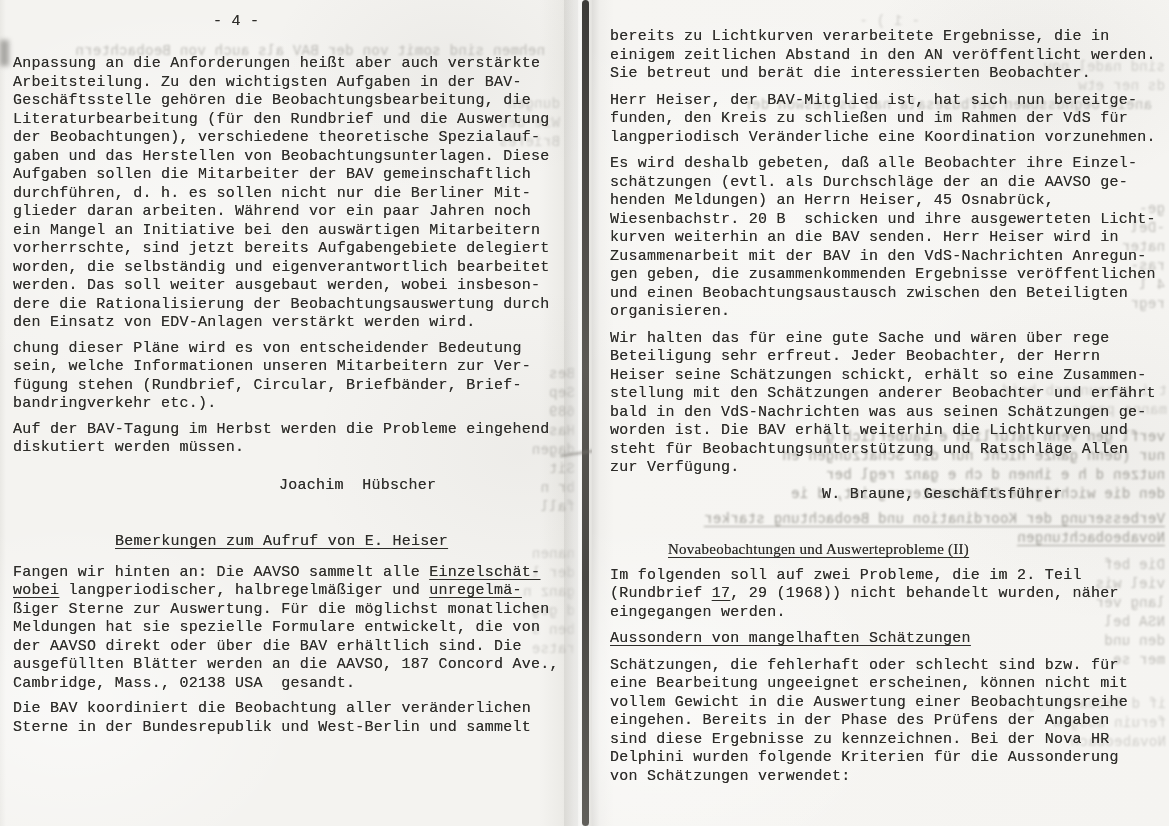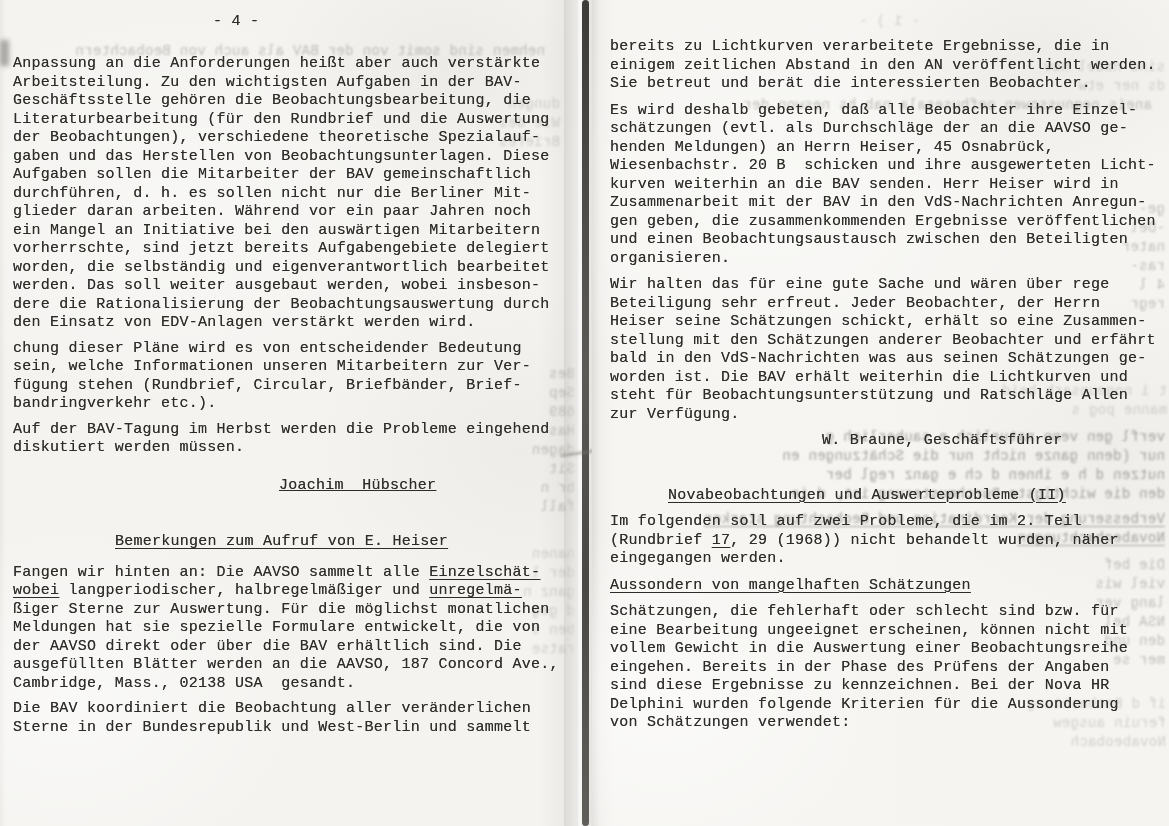--- a/index.html
+++ b/index.html
@@ -25,27 +25,27 @@
   .crease{position:absolute;left:560px;top:452px;width:34px;height:3px;background:rgba(120,118,110,0.45);
     transform:rotate(-9deg);filter:blur(1.2px);}
   .smudge{position:absolute;left:0;top:40px;width:9px;height:26px;background:#6b6a66;filter:blur(2.5px);opacity:0.55;}
 
   .tw{font-size:15px;line-height:18.5px;letter-spacing:0.25px;color:#2d2c29;
       white-space:pre-wrap;margin:0 0 7px 0;
       text-shadow:0 0 0.6px rgba(45,44,41,0.65);}
   .u{text-decoration:underline;text-underline-offset:3px;text-decoration-thickness:1.4px;}
   .col{position:absolute;}
   .col-left{left:13px;top:55px;width:557px;}
-  .col-right{left:610px;top:38px;width:558px;}
+  .col-right{left:610px;top:28px;width:558px;}
   .col-right .tw{margin-bottom:8px;}
   .pgnum{position:absolute;left:213px;top:13px;width:120px;}
-  .sig-left{margin:19px 0 0 266px;text-decoration:underline;}
+  .sig-left{margin:19px 0 0 266px;}
   .sig-right{margin:4px 0 0 212px;}
   .head-left{margin:38px 0 12px 102px;}
-  .head-right{margin:36px 0 10px 58px;}
+  .head-right{margin:36px 0 10px 58px;font-family:Liberation Serif, serif;}
   .subhead-right{margin:1px 0 13px 0;}
 
   .bleed{position:absolute;font-size:14px;line-height:19px;letter-spacing:0.3px;
     color:#93918b;white-space:pre-line;transform:scaleX(-1);
     filter:blur(1.1px);opacity:0.55;pointer-events:none;}
   .bleed.strong{color:#88867f;opacity:0.75;}
   .bleed.faint{opacity:0.38;}
   .bleed.u{text-decoration-thickness:1.2px;}
 </style>
 </head>
@@ -147,20 +147,23 @@
 mer se</div>
     <div class="bleed faint" style="left:348px;top:695px;width:226px;">if d Beobachtung
 feruin ausgew
 Novabeobach</div>
   </div>
 
   <div class="col col-right">
     <p class="tw">bereits zu Lichtkurven verarbeitete Ergebnisse, die in
 einigem zeitlichen Abstand in den AN veröffentlicht werden.
 Sie betreut und berät die interessierten Beobachter.</p>
+    <p class="tw">Herr Heiser, der BAV-Mitglied ist, hat sich nun bereitge-
+funden, den Kreis zu schließen und im Rahmen der VdS für
+langperiodisch Veränderliche eine Koordination vorzunehmen.</p>
     <p class="tw">Es wird deshalb gebeten, daß alle Beobachter ihre Einzel-
 schätzungen (evtl. als Durchschläge der an die AAVSO ge-
 henden Meldungen) an Herrn Heiser, 45 Osnabrück,
 Wiesenbachstr. 20 B  schicken und ihre ausgewerteten Licht-
 kurven weiterhin an die BAV senden. Herr Heiser wird in
 Zusammenarbeit mit der BAV in den VdS-Nachrichten Anregun-
 gen geben, die zusammenkommenden Ergebnisse veröffentlichen
 und einen Beobachtungsaustausch zwischen den Beteiligten
 organisieren.</p>
     <p class="tw">Wir halten das für eine gute Sache und wären über rege

